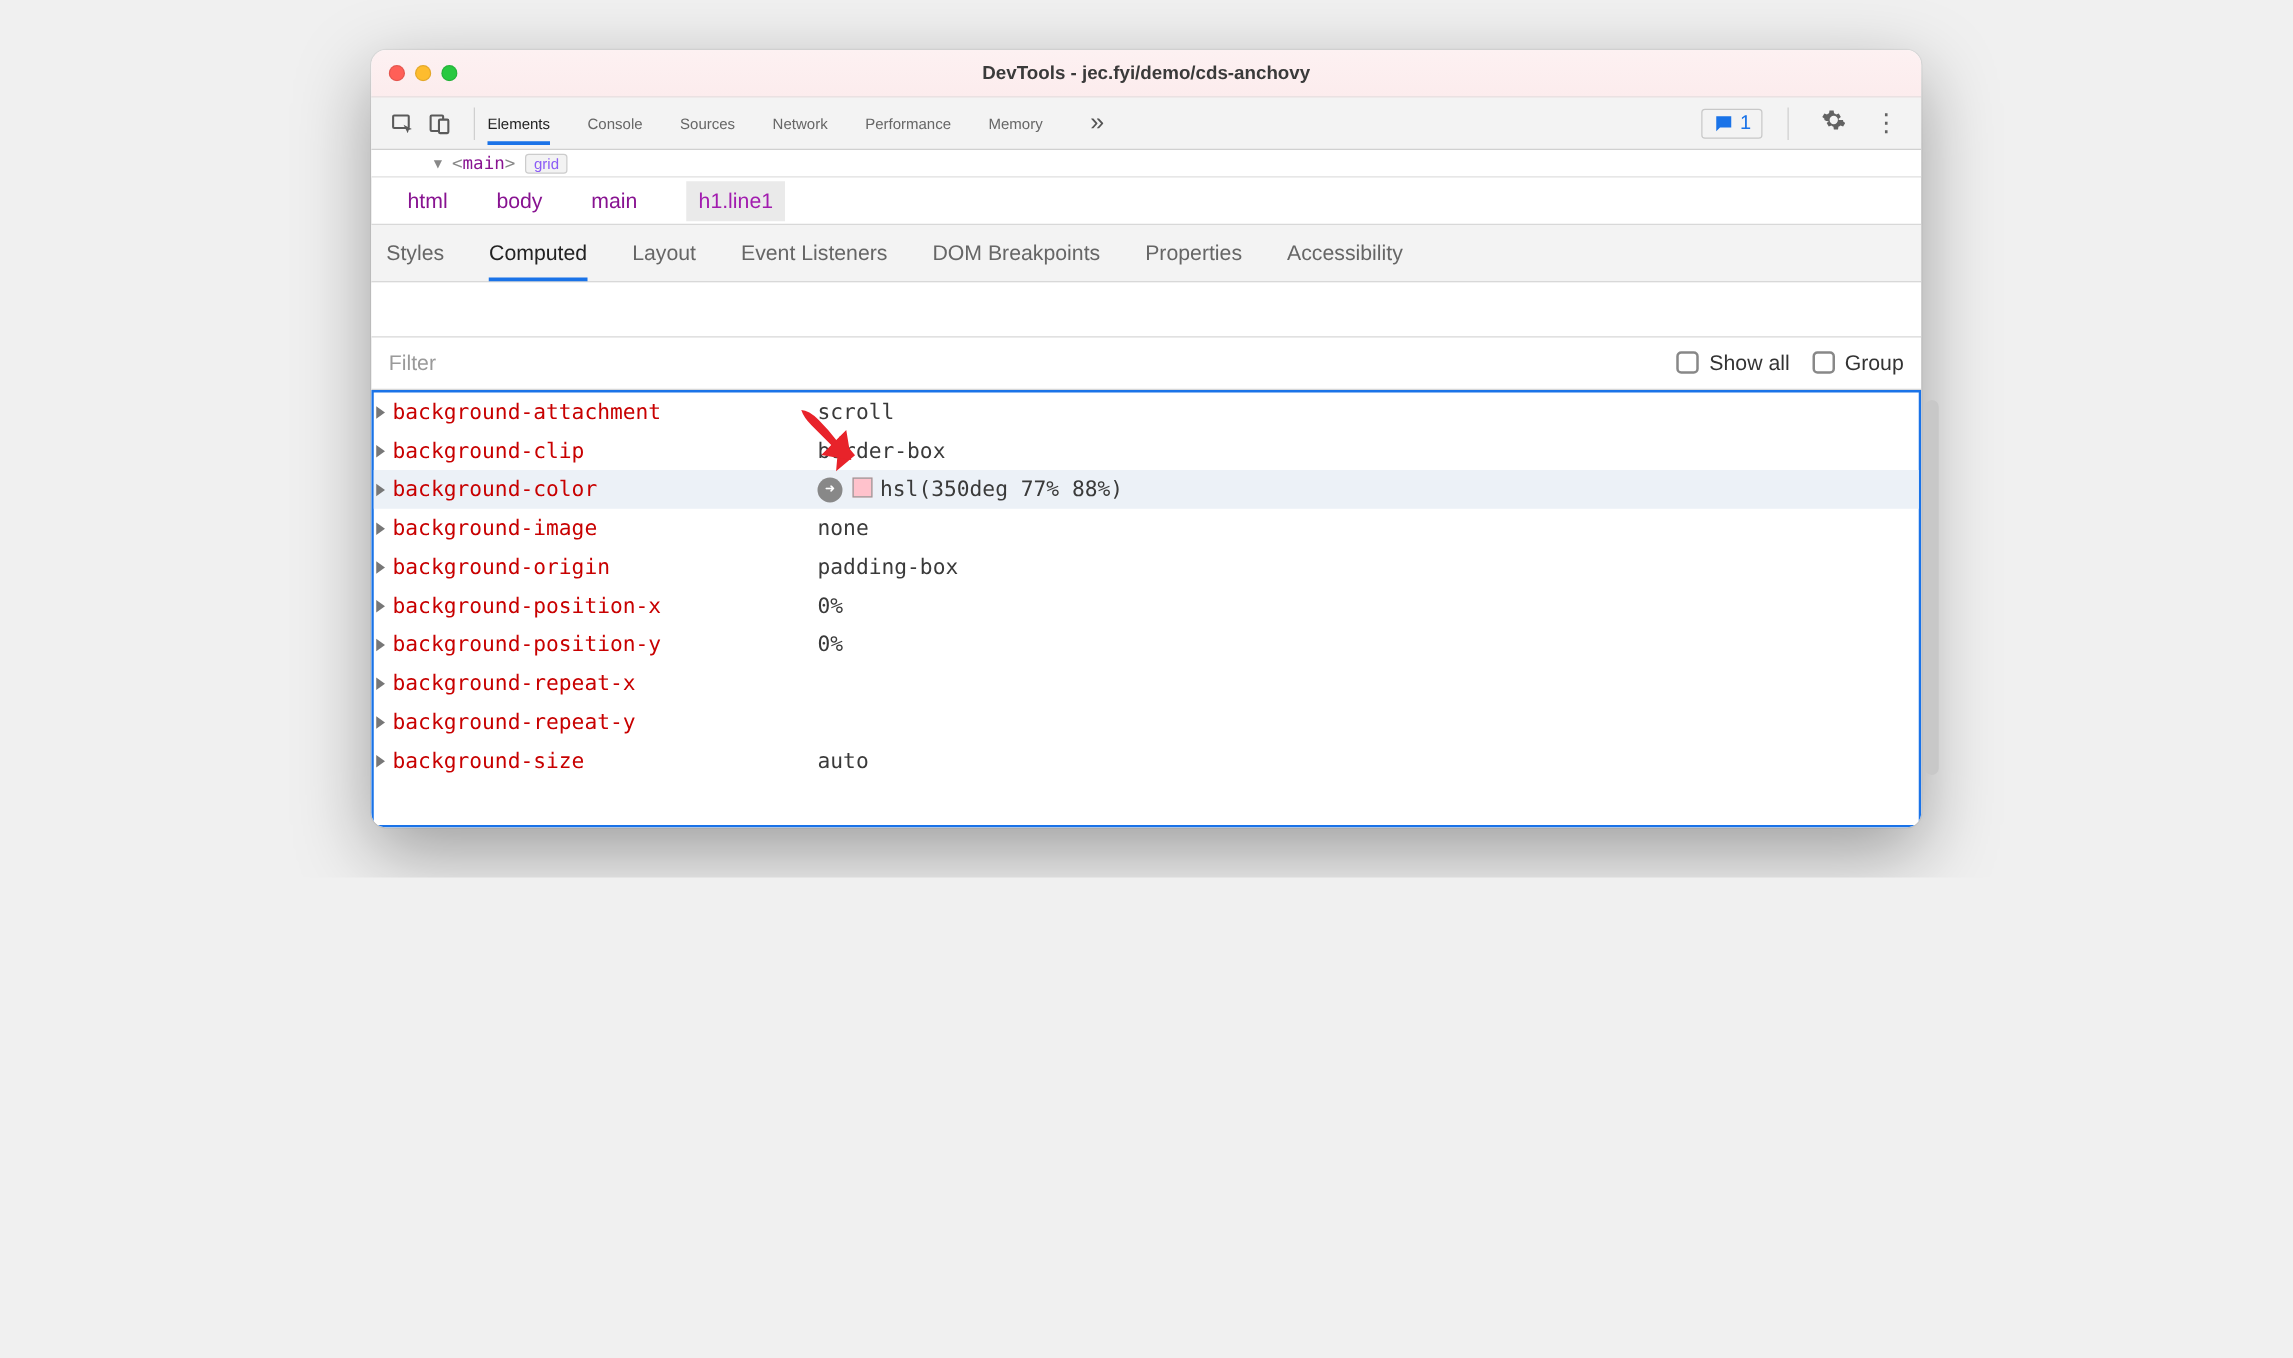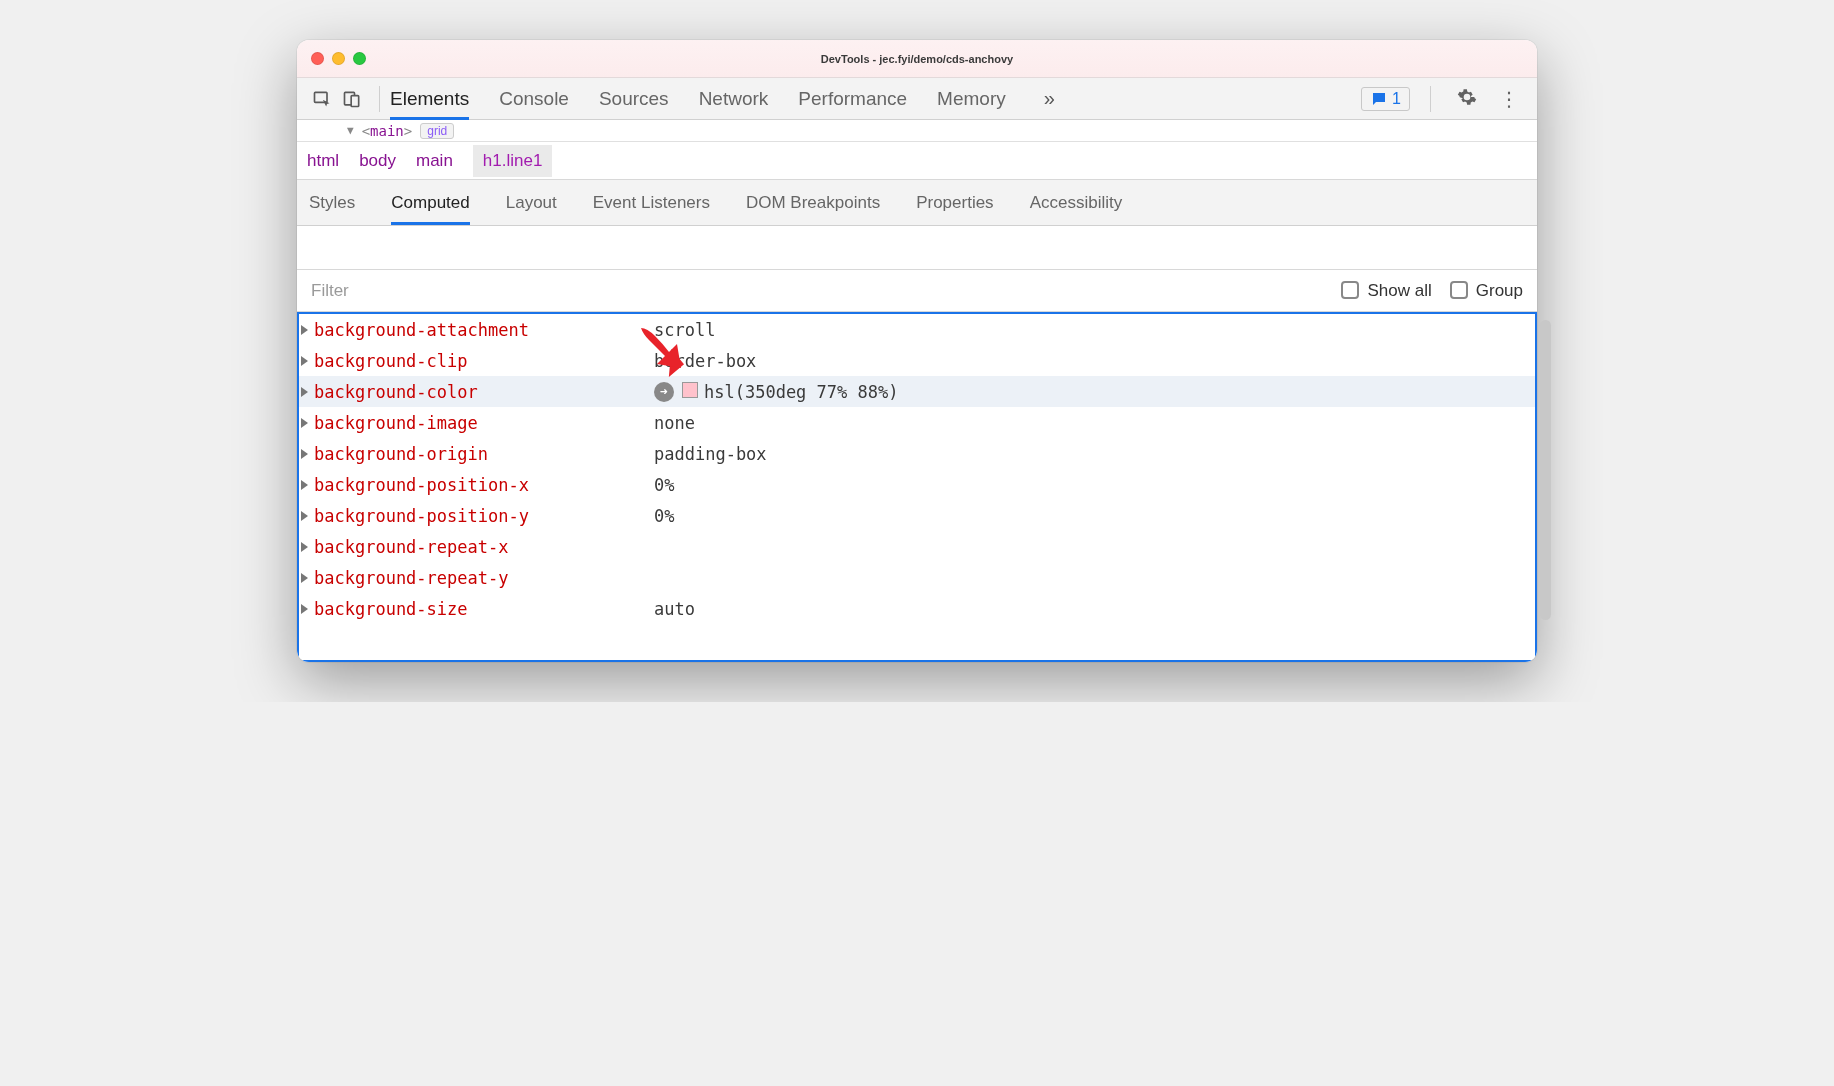--- a/index.html
+++ b/index.html
@@ -33,21 +33,21 @@
       gap: 8px;
     }
     .tl { width: 13px; height: 13px; border-radius: 50%; }
     .tl.red { background: #ff5f57; border: 1px solid rgba(0,0,0,0.1); }
     .tl.yellow { background: #febc2e; border: 1px solid rgba(0,0,0,0.1); }
     .tl.green { background: #28c840; border: 1px solid rgba(0,0,0,0.1); }
     .win-title {
       position: absolute;
       left: 0; right: 0;
       text-align: center;
-      font-size: 11px;
+      font-size: 15px;
       font-weight: 600;
       color: #3a3a3a;
       pointer-events: none;
     }
     .toolbar {
       height: 42px;
       background: #f3f3f3;
       border-bottom: 1px solid #d0d0d0;
       display: flex;
       align-items: center;
@@ -69,21 +69,21 @@
       background: #cfcfcf;
       margin: 0 10px;
     }
     .tabs {
       display: flex;
       align-items: center;
       gap: 30px;
       flex: 1;
     }
     .tab {
-      font-size: 19px;
+      font-size: 12px;
       color: #666;
       cursor: pointer;
       padding: 10px 0;
     }
     .tab.active {
       color: #222;
       font-weight: 500;
       border-bottom: 3px solid #1a73e8;
       padding-bottom: 7px;
     }
@@ -133,20 +133,21 @@
       border-bottom: 1px solid #d8d8d8;
       display: flex;
       align-items: center;
       padding: 0 10px;
       gap: 20px;
     }
     .bc-item {
       font-size: 17px;
       color: #881391;
       cursor: pointer;
+      margin-left: 19px;
     }
     .bc-item.sel {
       background: #eaeaea;
       padding: 6px 10px;
       color: #a21caf;
     }
 
     .subtabs {
       height: 46px;
       background: #f3f3f3;

